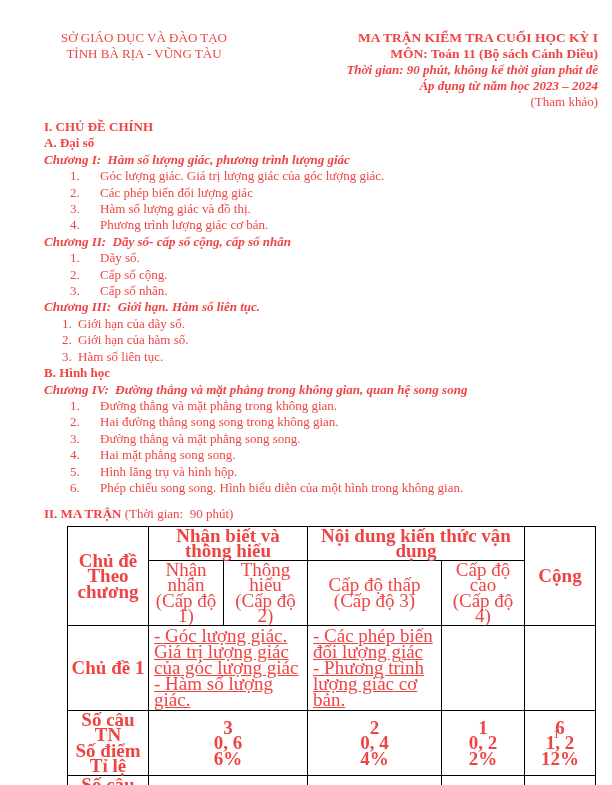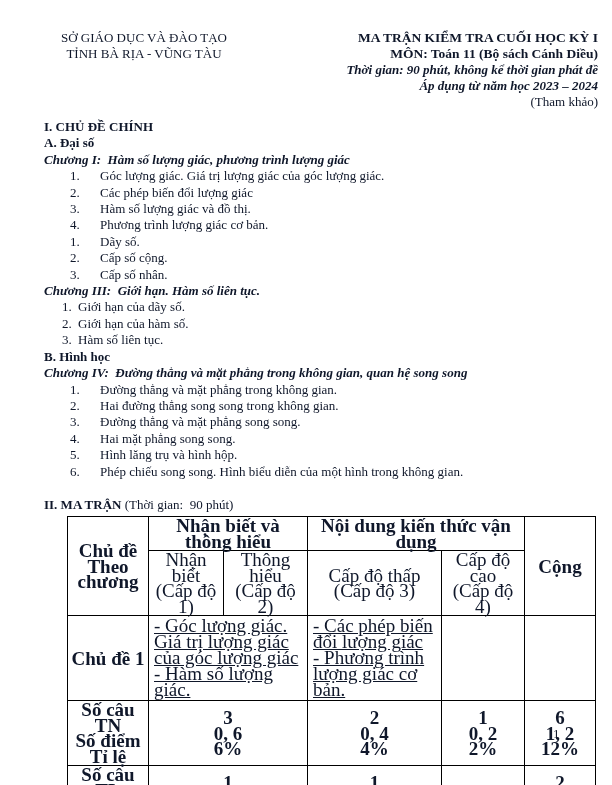--- a/index.html
+++ b/index.html
@@ -1,37 +1,37 @@
 <!DOCTYPE html>
 <html><head>
 <meta charset="utf-8">
 <style>
   html,body{margin:0;padding:0;background:#ffffff;}
   .page{
     width:612px;height:785px;background:#ffffff;position:relative;
-    font-family:"Liberation Serif","DejaVu Serif",serif;color:#0f172a;overflow:hidden;
+    font-family:"Liberation Serif","DejaVu Serif",serif;color:#ef4444;overflow:hidden;
   }
   .b{font-weight:bold;}
   .bi{font-weight:bold;font-style:italic;}
   
   .header{display:flex;padding-top:30px;}
   .hleft{width:212px;margin-left:38px;text-align:center;font-size:13px;line-height:16px;}
   .hright{flex:1;text-align:right;font-size:13px;line-height:16px;margin-right:14px;}
   .hright .ttl{font-size:13.5px;}
   
   .content{margin:9px 28px 0 44px;font-size:13px;line-height:16.4px;}
   .h-bold{font-weight:bold;}
   .chapter-title{font-weight:bold;font-style:italic;white-space:pre-wrap;font-family:Liberation Serif, serif;}
   ol.items{list-style:none;margin:0;padding:0 0 0 26px;counter-reset:n;}
   ol.items li{counter-increment:n;}
   ol.items li::before{content:counter(n) ".";display:inline-block;min-width:30px;}
   ol.items.tight{padding-left:18px;}
   ol.items.tight li::before{min-width:16px;}
   
-  .matrix-title{white-space:pre-wrap;margin-top:17px;}
+  .matrix-title{white-space:pre-wrap;margin-top:10px;}
   table.matrix{border-collapse:collapse;margin:3px 0 0 23px;width:528px;table-layout:fixed;font-size:19px;border-radius:13px;}
   table.matrix td{border:1px solid #000;text-align:center;vertical-align:middle;padding:1px 3px;line-height:15.5px;}
   table.matrix tr.r1 td{height:20px;}
   table.matrix td.txt{text-align:left;vertical-align:top;padding:2px 4px 2px 5px;line-height:16px;text-decoration:underline;}
   table.matrix tr.topic-row{height:68px;}
   table.matrix tr.sum-row{height:48px;}
   .page-number{position:absolute;left:553px;top:726px;font-size:13px;}
 </style>
 </head>
 <body>
@@ -57,20 +57,21 @@
     <div class="h-bold">A. Đại số</div>
 
     <div class="chapter-title">Chương I:  Hàm số lượng giác, phương trình lượng giác</div>
     <ol class="items">
         <li>Góc lượng giác. Giá trị lượng giác của góc lượng giác.</li>
         <li>Các phép biến đổi lượng giác</li>
         <li>Hàm số lượng giác và đồ thị.</li>
         <li>Phương trình lượng giác cơ bản.</li>
       </ol>
 
+    <div class="chapter-title">Chương II:  Dãy số- cấp số cộng, cấp số nhân</div>
     <ol class="items">
         <li>Dãy số.</li>
         <li>Cấp số cộng.</li>
         <li>Cấp số nhân.</li>
       </ol>
 
     <div class="chapter-title">Chương III:  Giới hạn. Hàm số liên tục.</div>
     <ol class="items tight">
         <li>Giới hạn của dãy số.</li>
         <li>Giới hạn của hàm số.</li>
@@ -105,21 +106,21 @@
           <td rowspan="2" class="b">
             <div>Chủ đề</div>
             <div>Theo chương</div>
           </td>
           <td colspan="2" class="b">Nhận biết và thông hiểu</td>
           <td colspan="2" class="b">Nội dung kiến thức vận dụng</td>
           <td rowspan="2" class="b">Cộng</td>
         </tr>
         <tr class="r2">
           <td>
-            <div>Nhận biết</div>
+            <div>Nhận nhân</div>
             <div>(Cấp độ 1)</div>
           </td>
           <td>
             <div>Thông hiểu</div>
             <div>(Cấp độ 2)</div>
           </td>
           <td>
             <div>Cấp độ thấp</div>
             <div>(Cấp độ 3)</div>
           </td>

